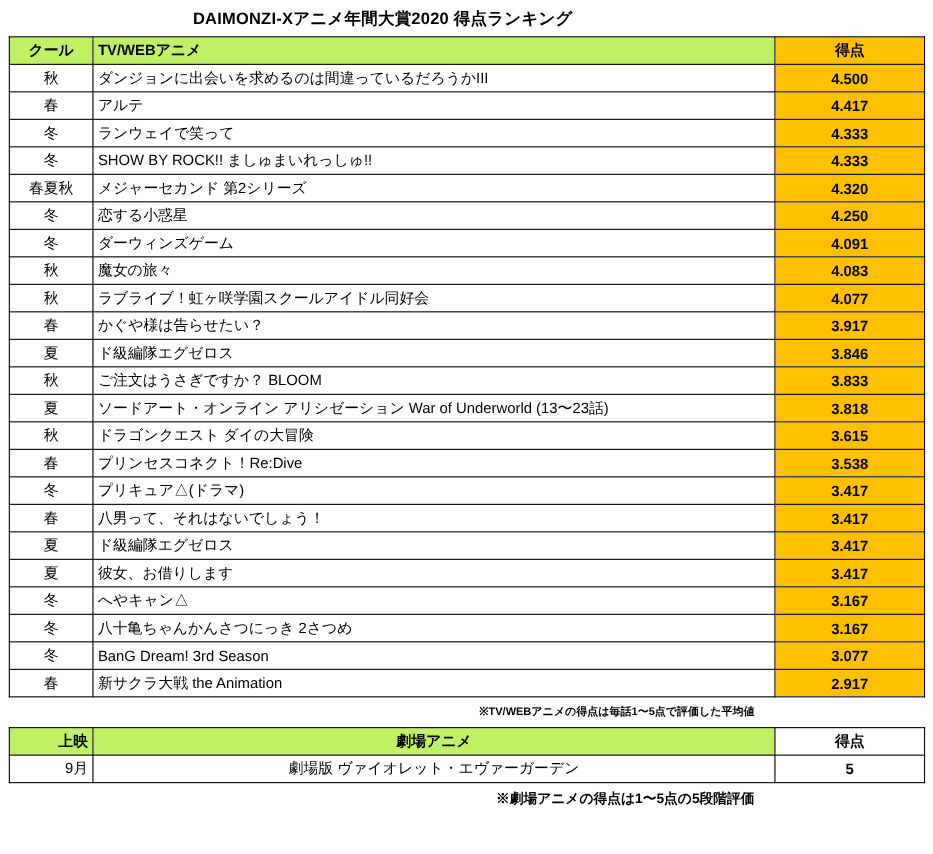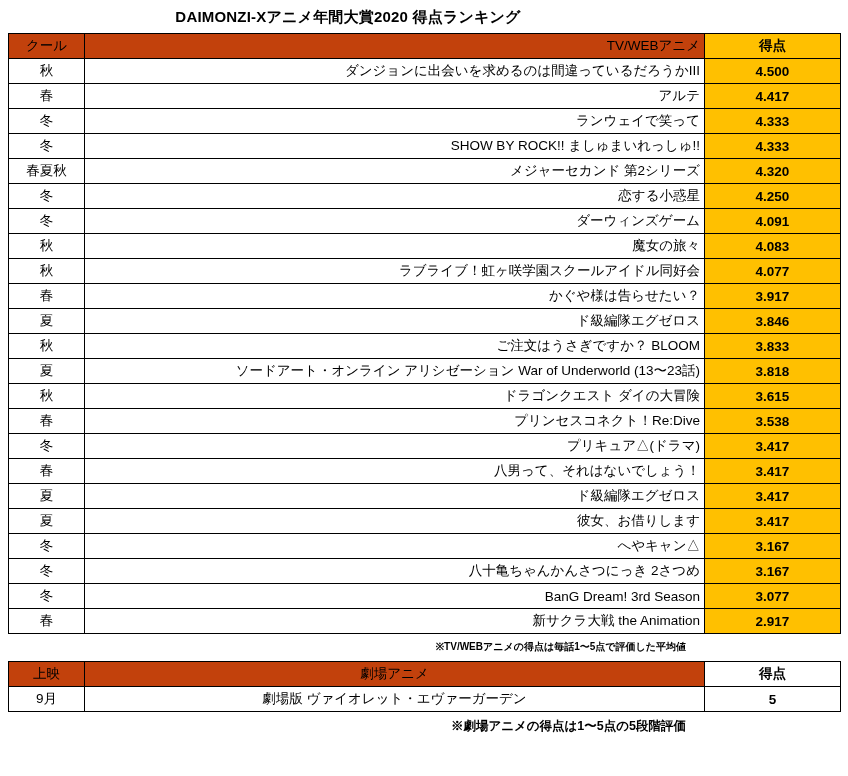--- a/index.html
+++ b/index.html
@@ -37,29 +37,29 @@
   table.movie td, table.movie th {
     border: 1px solid #000000;
     height: 25px;
     font-size: 13.5px;
     padding: 0 4px;
     box-sizing: border-box;
     overflow: hidden;
     white-space: nowrap;
   }
   .hdr {
-    background: #c2410c;
+    background: #bef264;
     text-align: center;
-    font-weight: normal;
+    font-weight: bold;
     font-size: 14px;
   }
   .col-cour { width: 76px; text-align: center; }
-  .col-title { width: 620px; text-align: right; }
+  .col-title { width: 620px; text-align: left; }
   .col-score { width: 136px; text-align: center; font-weight: bold; background: #ffc000; }
-  .movie .col-cour { width: 76px; text-align: center; }
+  .movie .col-cour { width: 76px; text-align: right; }
   .movie .col-title { width: 620px; text-align: center; }
   .movie .col-score { width: 136px; text-align: center; font-weight: bold; background: #ffffff; }
   .note {
     text-align: right;
     font-size: 10px;
     padding: 5px 2px 7px 0;
     font-weight: bold;
   }
   .note2 {
     text-align: right;

